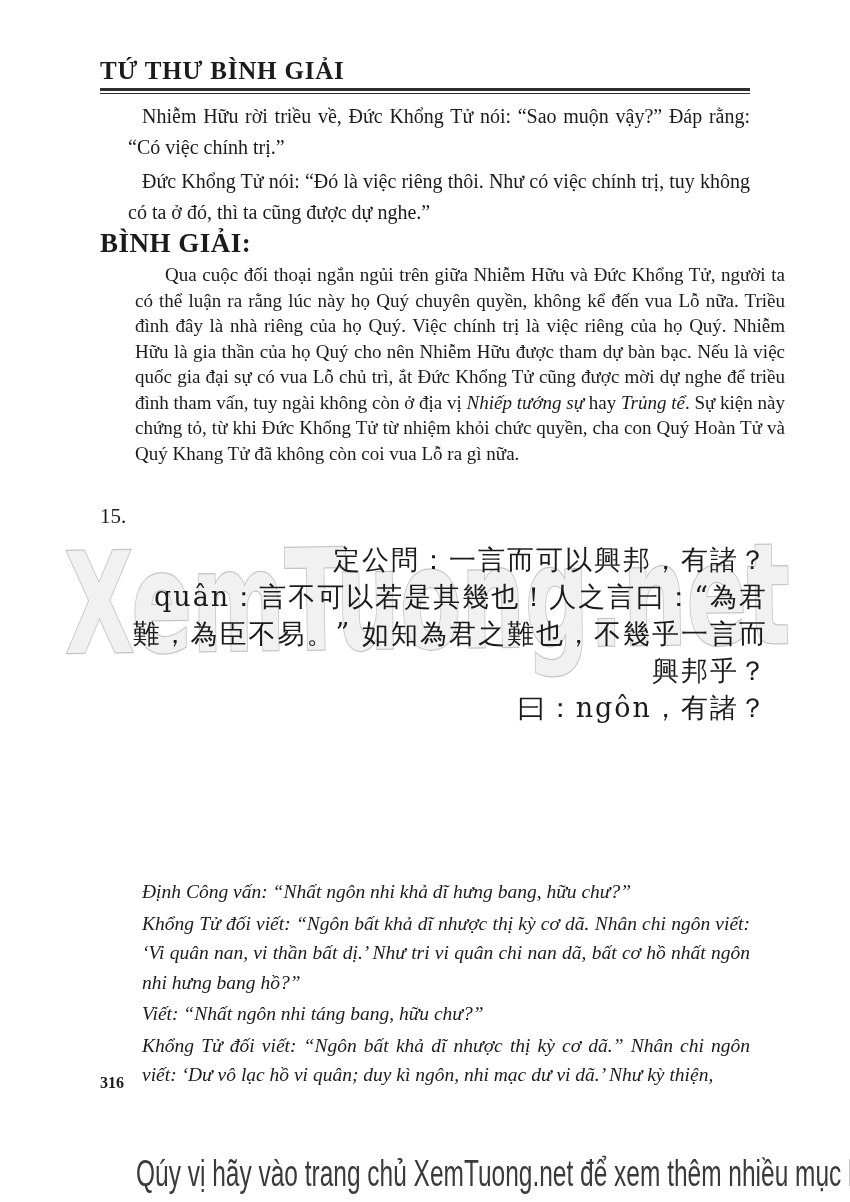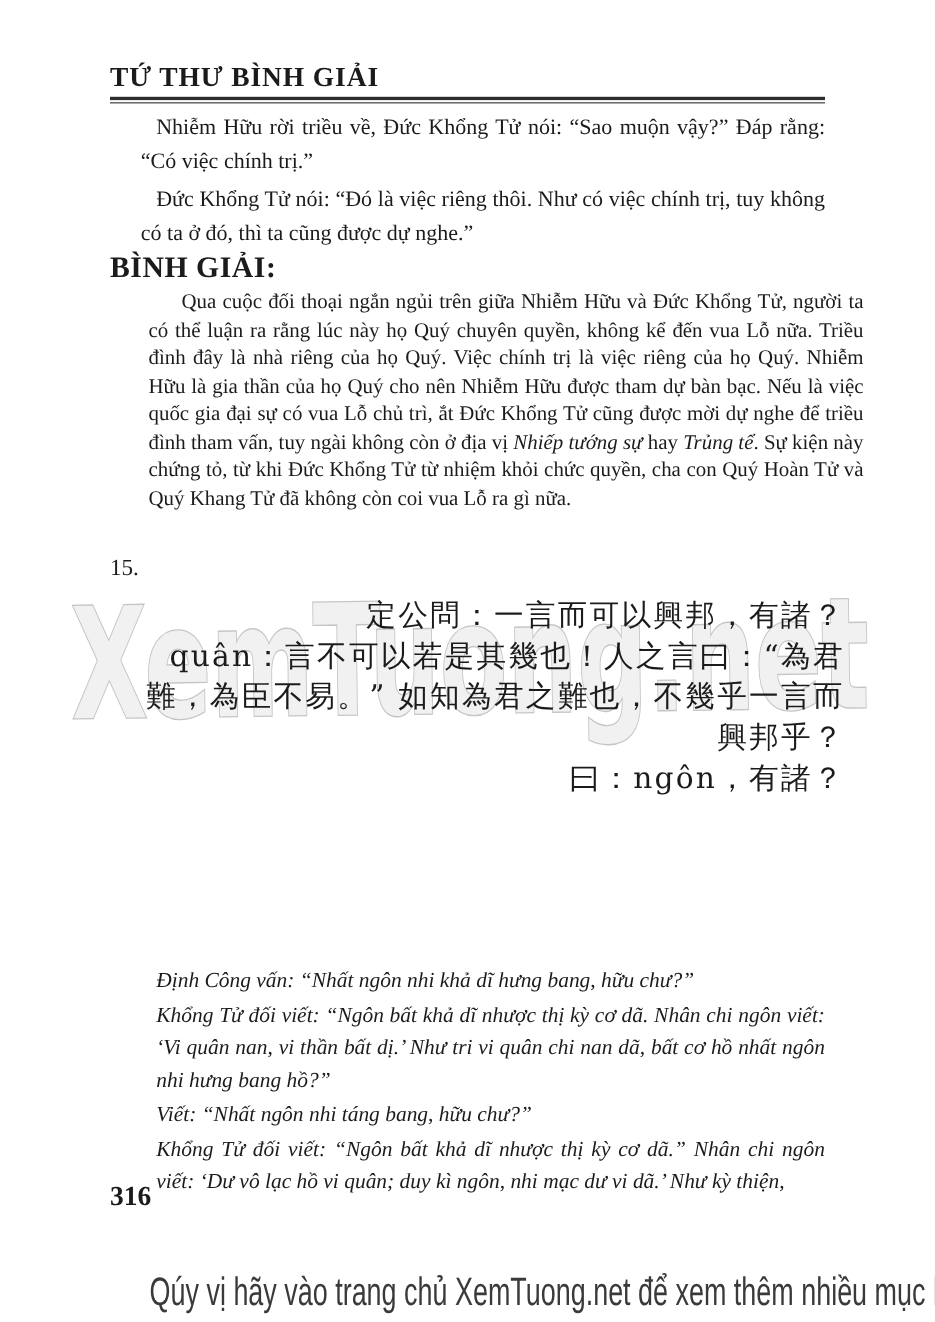--- a/index.html
+++ b/index.html
@@ -70,21 +70,21 @@
   }
   .cjk-block p { margin: 0; }
   .phonetic-block {
     left: 128px; top: 877px; width: 622px;
     font-style: italic; font-size: 19.5px; line-height: 29.5px;
     text-align: justify;
   }
   .phonetic-block p { margin: 0 0 2px 14px; }
   .page-number {
     left: 100px; top: 1074px;
-    font-size: 25px; font-weight: bold; text-align: center;
+    font-size: 16px; font-weight: bold; text-align: center;
   }
   .site-footer {
     left: 0; top: 1152px; width: 850px;
     font-family: "Liberation Sans", sans-serif;
     font-size: 36px; line-height: 44px;
     color: #3a3a3a;
     text-align: center;
     white-space: nowrap;
     transform: scaleX(0.68);
     transform-origin: 50% 50%;

